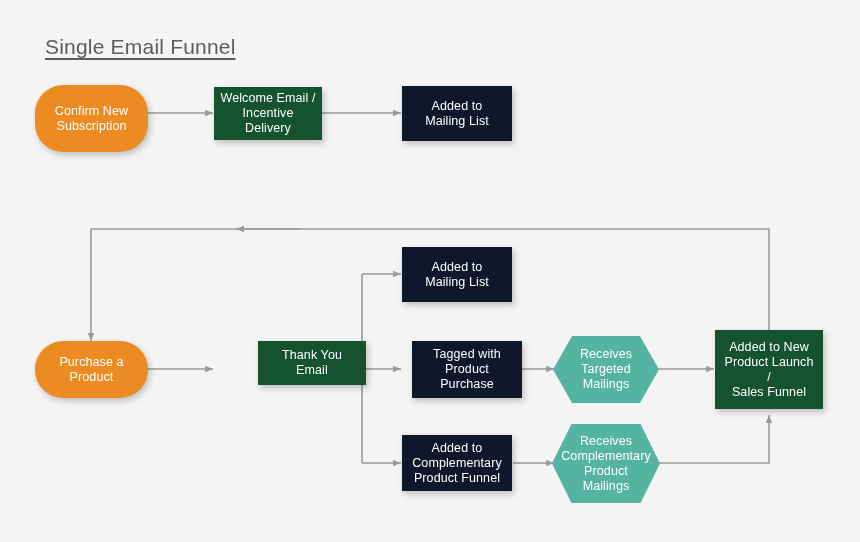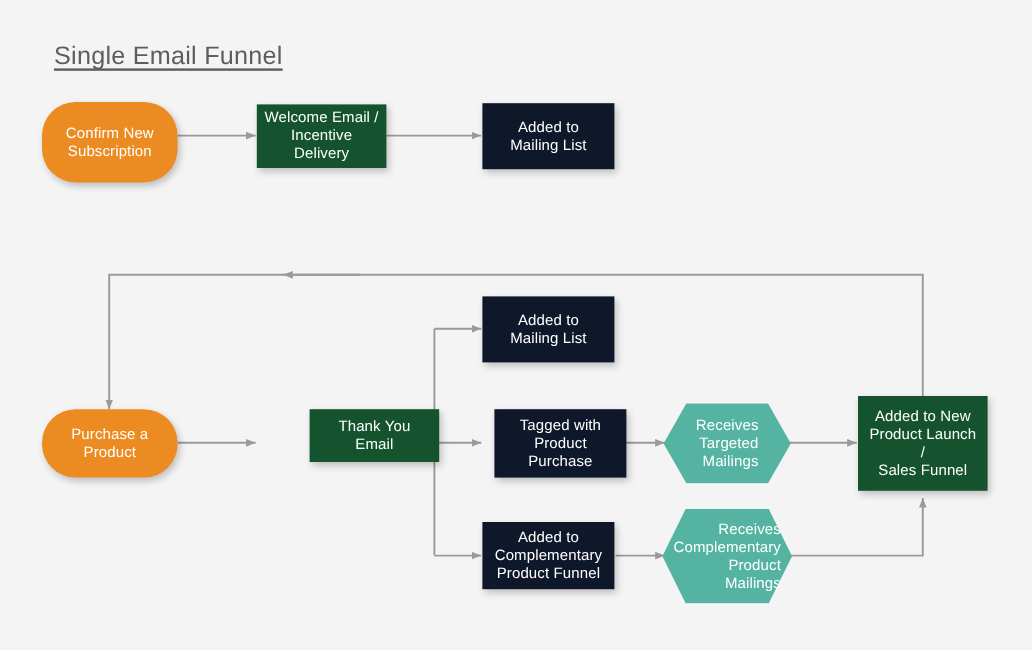--- a/index.html
+++ b/index.html
@@ -53,21 +53,20 @@
   }
   .node-teal {
     background: #14532d;
   }
   .node-dark {
     background: #0f172a;
   }
   .node-hex {
     background: #55b4a1;
     clip-path: polygon(18% 0%, 82% 0%, 100% 50%, 82% 100%, 18% 100%, 0% 50%);
-    text-align: right;
   }
   .node-hex .label {
     padding: 0 2px;
   }
   .section-title {
     position: absolute;
     font-size: 21px;
     color: #5d5d5d;
     letter-spacing: 0.2px;
     text-decoration: underline;

